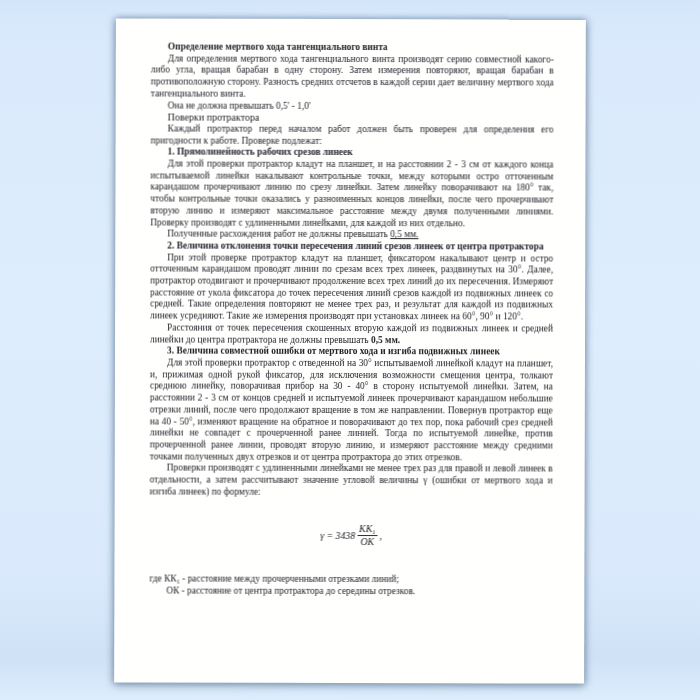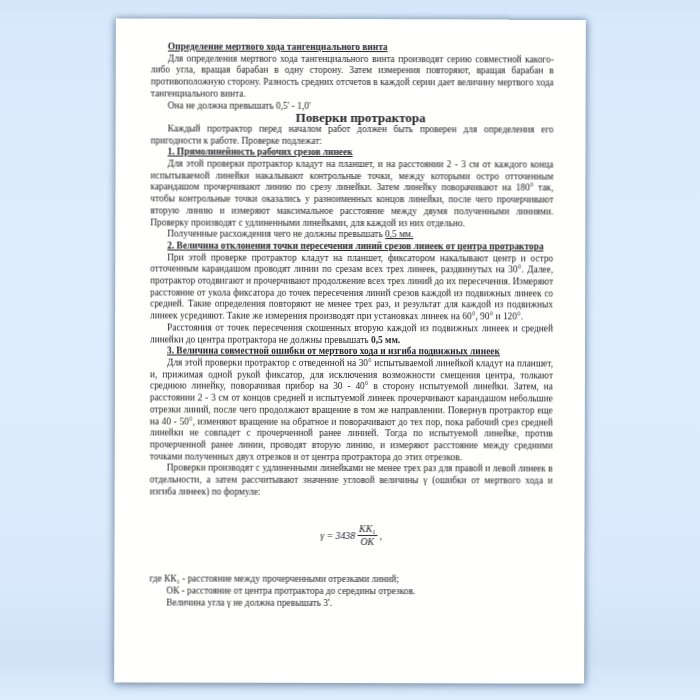--- a/index.html
+++ b/index.html
@@ -15,23 +15,23 @@
     transform:rotate(0.15deg);transform-origin:50% 50%;
   }
   .content{
     position:absolute;left:0;top:0;right:0;
     padding:23px 32px 0 35px;
     font-size:9.4px;line-height:11.7px;color:#23232b;
     text-align:justify;
     filter:blur(.2px);
   }
   .content p{margin:0;text-indent:17px;}
-  .h-bold{font-weight:bold;text-indent:17px;margin:4px 0 0 0;text-align:left;text-decoration:underline;}
+  .h-bold{font-weight:bold;text-indent:17px;margin:4px 0 0 0;text-align:left;}
   .h-first{margin-top:0;}
-  .h-center{font-weight:bold;text-align:center;text-indent:0;margin:5px 0 5px 0;font-size:13px;}
+  .h-center{font-weight:normal;text-indent:0;margin:5px 0 5px 0;font-size:10px;}
   .u{text-decoration:underline;}
   .b{font-weight:bold;}
   .formula{
     text-align:center;text-indent:0;margin:26px 0 27px 0;
     font-style:italic;font-size:9.8px;line-height:12px;
   }
   .frac{display:inline-block;vertical-align:-0.55em;text-align:center;margin:0 2px;line-height:10.5px;}
   .frac .num{display:block;border-bottom:0.9px solid #2a2a33;padding:0 2px 0.5px 2px;}
   .frac .den{display:block;padding:0.5px 2px 0 2px;}
   sub{font-size:6.4px;vertical-align:-2px;line-height:0;}
@@ -47,34 +47,33 @@
     <p class="h-bold h-first">Определение мертвого хода тангенциального винта</p>
     <p>Для определения мертвого хода тангенциального винта производят серию совместной какого-либо угла, вращая барабан в одну сторону. Затем измерения повторяют, вращая барабан в противоположную сторону. Разность средних отсчетов в каждой серии дает величину мертвого хода тангенциального винта.</p>
     <p>Она не должна превышать 0,5' - 1,0'</p>
 
     <p class="h-center">Поверки протрактора</p>
 
     <p>Каждый протрактор перед началом работ должен быть проверен для определения его пригодности к работе. Проверке подлежат:</p>
 
     <p class="h-bold">1. Прямолинейность рабочих срезов линеек</p>
     <p>Для этой проверки протрактор кладут на планшет, и на расстоянии 2 - 3 см от каждого конца испытываемой линейки накалывают контрольные точки, между которыми остро отточенным карандашом прочерчивают линию по срезу линейки. Затем линейку поворачивают на 180° так, чтобы контрольные точки оказались у разноименных концов линейки, после чего прочерчивают вторую линию и измеряют максимальное расстояние между двумя полученными линиями. Проверку производят с удлиненными линейками, для каждой из них отдельно.</p>
-    <p><span>Полученные расхождения чего не должны превышать </span><span class="u">0,5 мм.</span></p>
+    <p><span>Полученные расхождения работ не должны превышать </span><span class="u">0,5 мм.</span></p>
 
     <p class="h-bold">2. Величина отклонения точки пересечения линий срезов линеек от центра протрактора</p>
     <p>При этой проверке протрактор кладут на планшет, фиксатором накалывают центр и остро отточенным карандашом проводят линии по срезам всех трех линеек, раздвинутых на 30°. Далее, протрактор отодвигают и прочерчивают продолжение всех трех линий до их пересечения. Измеряют расстояние от укола фиксатора до точек пересечения линий срезов каждой из подвижных линеек со средней. Такие определения повторяют не менее трех раз, и результат для каждой из подвижных линеек усредняют. Такие же измерения производят при установках линеек на 60°, 90° и 120°.</p>
     <p><span>Расстояния от точек пересечения скошенных вторую каждой из подвижных линеек и средней линейки до центра протрактора не должны превышать </span><span class="b">0,5 мм.</span></p>
 
     <p class="h-bold">3. Величина совместной ошибки от мертвого хода и изгиба подвижных линеек</p>
     <p>Для этой проверки протрактор с отведенной на 30° испытываемой линейкой кладут на планшет, и, прижимая одной рукой фиксатор, для исключения возможности смещения центра, толкают среднюю линейку, поворачивая прибор на 30 - 40° в сторону испытуемой линейки. Затем, на расстоянии 2 - 3 см от концов средней и испытуемой линеек прочерчивают карандашом небольшие отрезки линий, после чего продолжают вращение в том же направлении. Повернув протрактор еще на 40 - 50°, изменяют вращение на обратное и поворачивают до тех пор, пока рабочий срез средней линейки не совпадет с прочерченной ранее линией. Тогда по испытуемой линейке, против прочерченной ранее линии, проводят вторую линию, и измеряют расстояние между средними точками полученных двух отрезков и от центра протрактора до этих отрезков.</p>
     <p>Проверки производят с удлиненными линейками не менее трех раз для правой и левой линеек в отдельности, а затем рассчитывают значение угловой величины γ (ошибки от мертвого хода и изгиба линеек) по формуле:</p>
 
     <div class="formula">
       <span>γ = 3438</span><span class="frac"><span class="num"><span>KK</span><sub>1</sub></span><span class="den">OK</span></span><span>,</span>
     </div>
 
     <div class="defs">
       <p class="def-first"><span>где КК</span><sub>1</sub><span> - расстояние между прочерченными отрезками линий;</span></p>
       <p>ОК - расстояние от центра протрактора до середины отрезков.</p>
-      <p>Величина угла γ не должна превышать 3'.</p>
     </div>
 
   </div>
 </div>
 
 </body></html>

